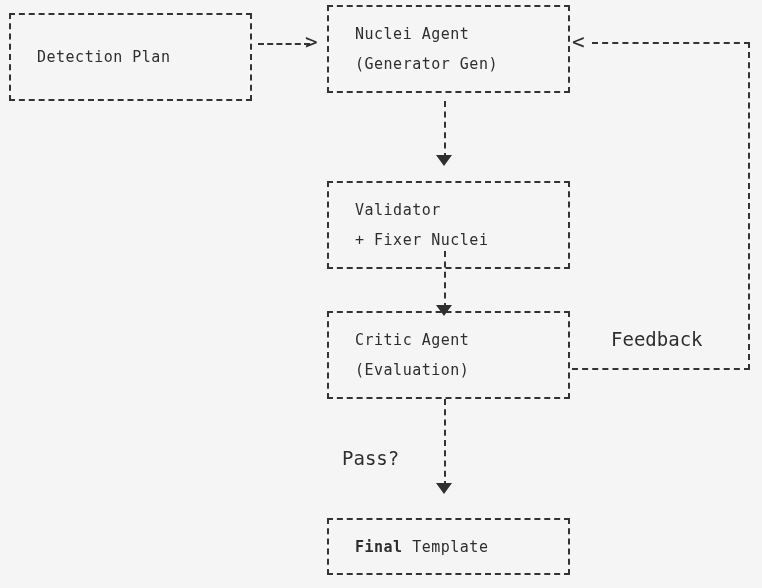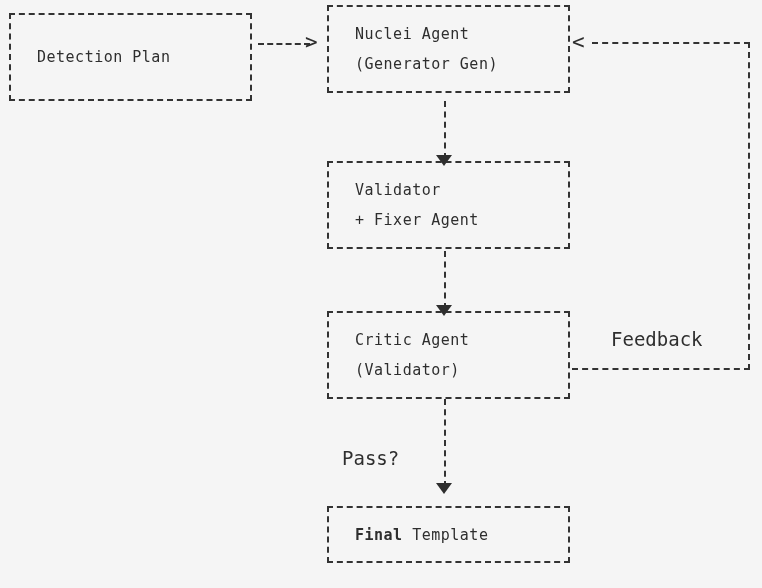--- a/index.html
+++ b/index.html
@@ -92,40 +92,40 @@
   <div class="chev" style="left:305px; top:32px;">&gt;</div>
 
   <div class="node" style="left:327px; top:5px; width:243px; height:88px;">
     <div class="line">Nuclei Agent</div>
     <div class="line">(Generator Gen)</div>
   </div>
 
   <div class="vline" style="left:444px; top:101px; height:58px;"></div>
   <div class="tri-down" style="left:436px; top:155px;"></div>
 
-  <div class="node" style="left:327px; top:161px; width:243px; height:88px;">
+  <div class="node" style="left:327px; top:181px; width:243px; height:88px;">
     <div class="line">Validator</div>
-    <div class="line">+ Fixer Agent</div>
+    <div class="line">+ Fixer Nuclei</div>
   </div>
 
   <div class="vline" style="left:444px; top:251px; height:58px;"></div>
   <div class="tri-down" style="left:436px; top:305px;"></div>
 
   <div class="node" style="left:327px; top:311px; width:243px; height:88px;text-align:right;">
     <div class="line">Critic Agent</div>
-    <div class="line">(Validator)</div>
+    <div class="line">(Evaluation)</div>
   </div>
 
   <div class="hline" style="left:572px; top:368px; width:178px;"></div>
   <div class="vline" style="left:748px; top:42px; height:328px;"></div>
   <div class="hline" style="left:592px; top:42px; width:158px;"></div>
   <div class="chev" style="left:572px; top:32px;">&lt;</div>
   <div class="edge-label" style="left:611px; top:327px;">Feedback</div>
 
   <div class="vline" style="left:444px; top:399px; height:88px;"></div>
   <div class="tri-down" style="left:436px; top:483px;"></div>
   <div class="edge-label" style="left:342px; top:446px;">Pass?</div>
 
-  <div class="node" style="left:327px; top:506px; width:243px; height:57px;text-align:right;">
+  <div class="node" style="left:327px; top:518px; width:243px; height:57px;text-align:right;">
     <div class="line"><b>Final</b><span> Template</span></div>
   </div>
 
 </div>
 
 </body></html>

